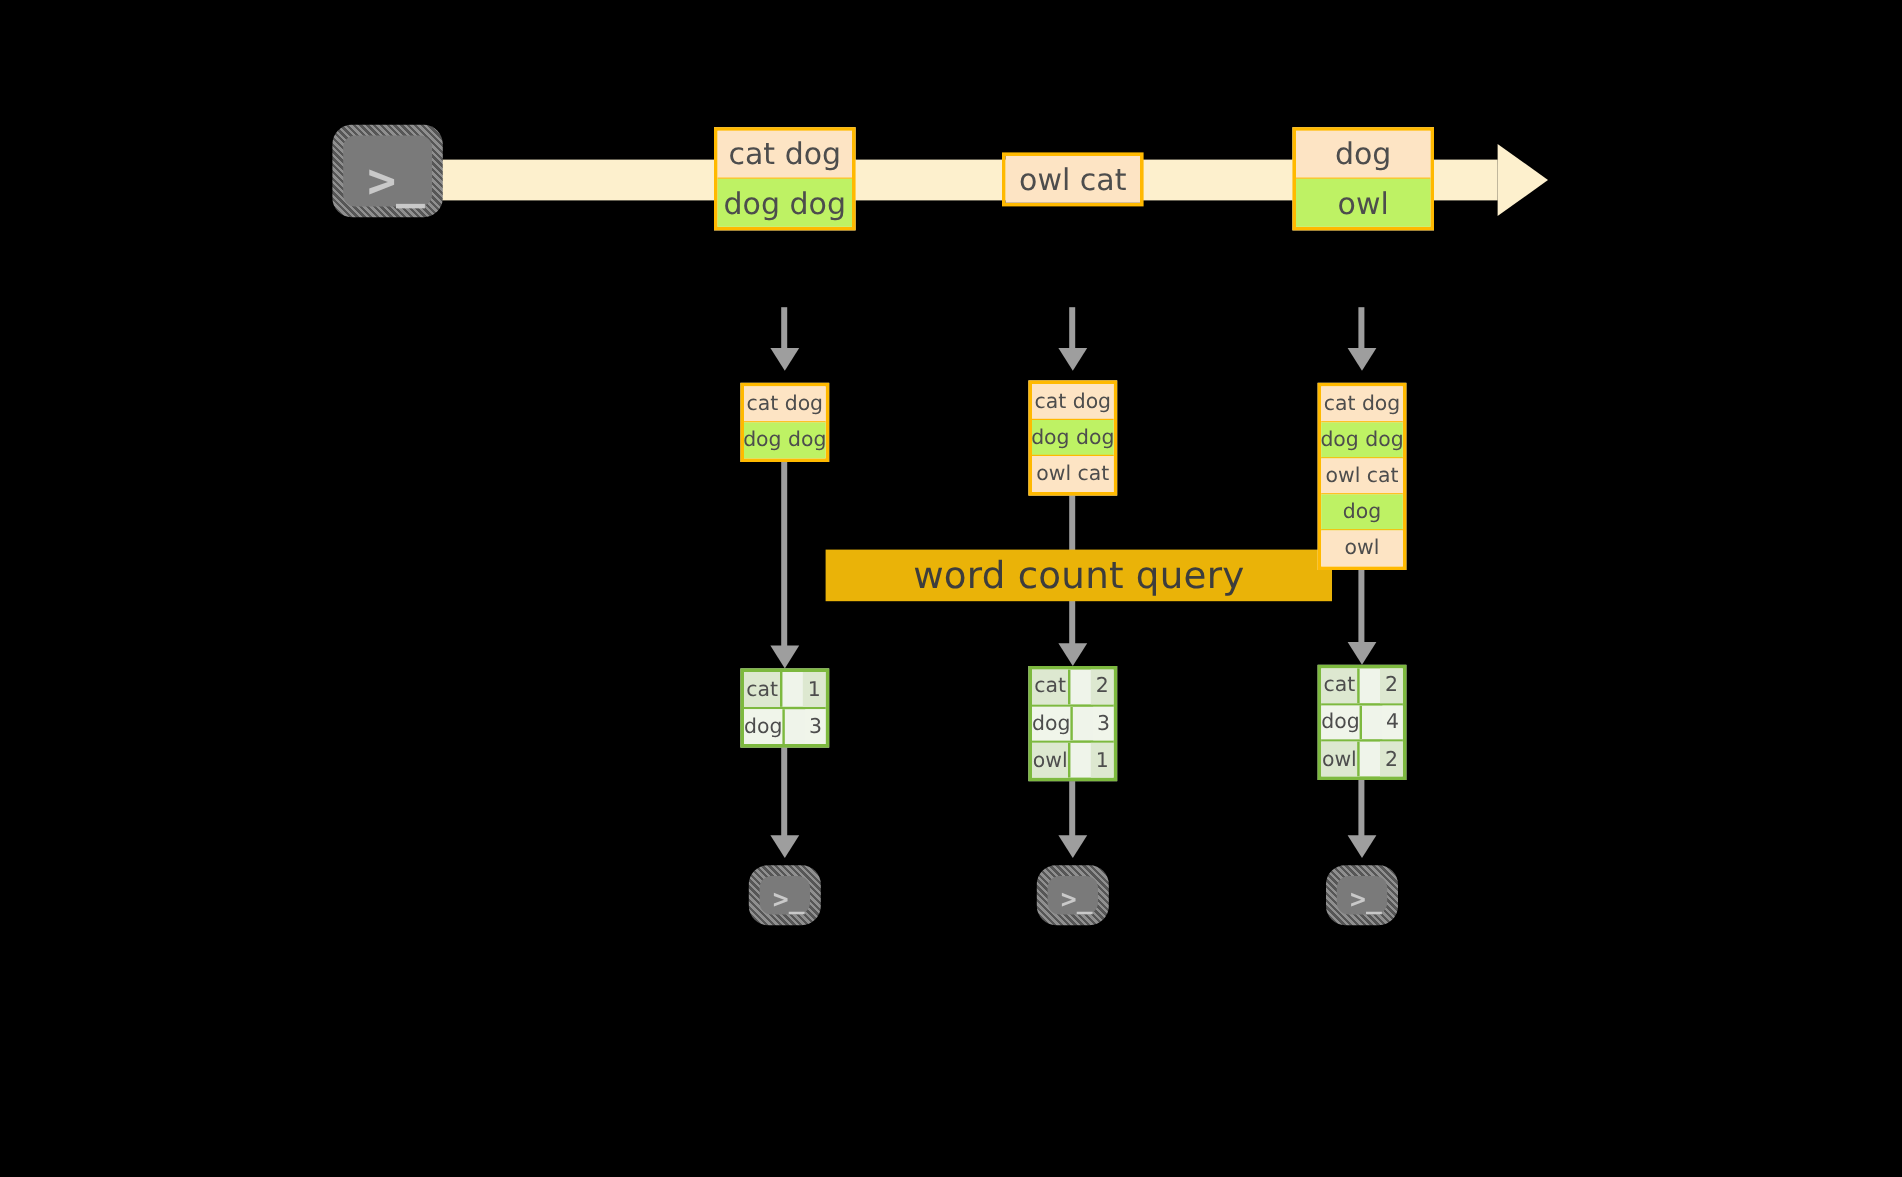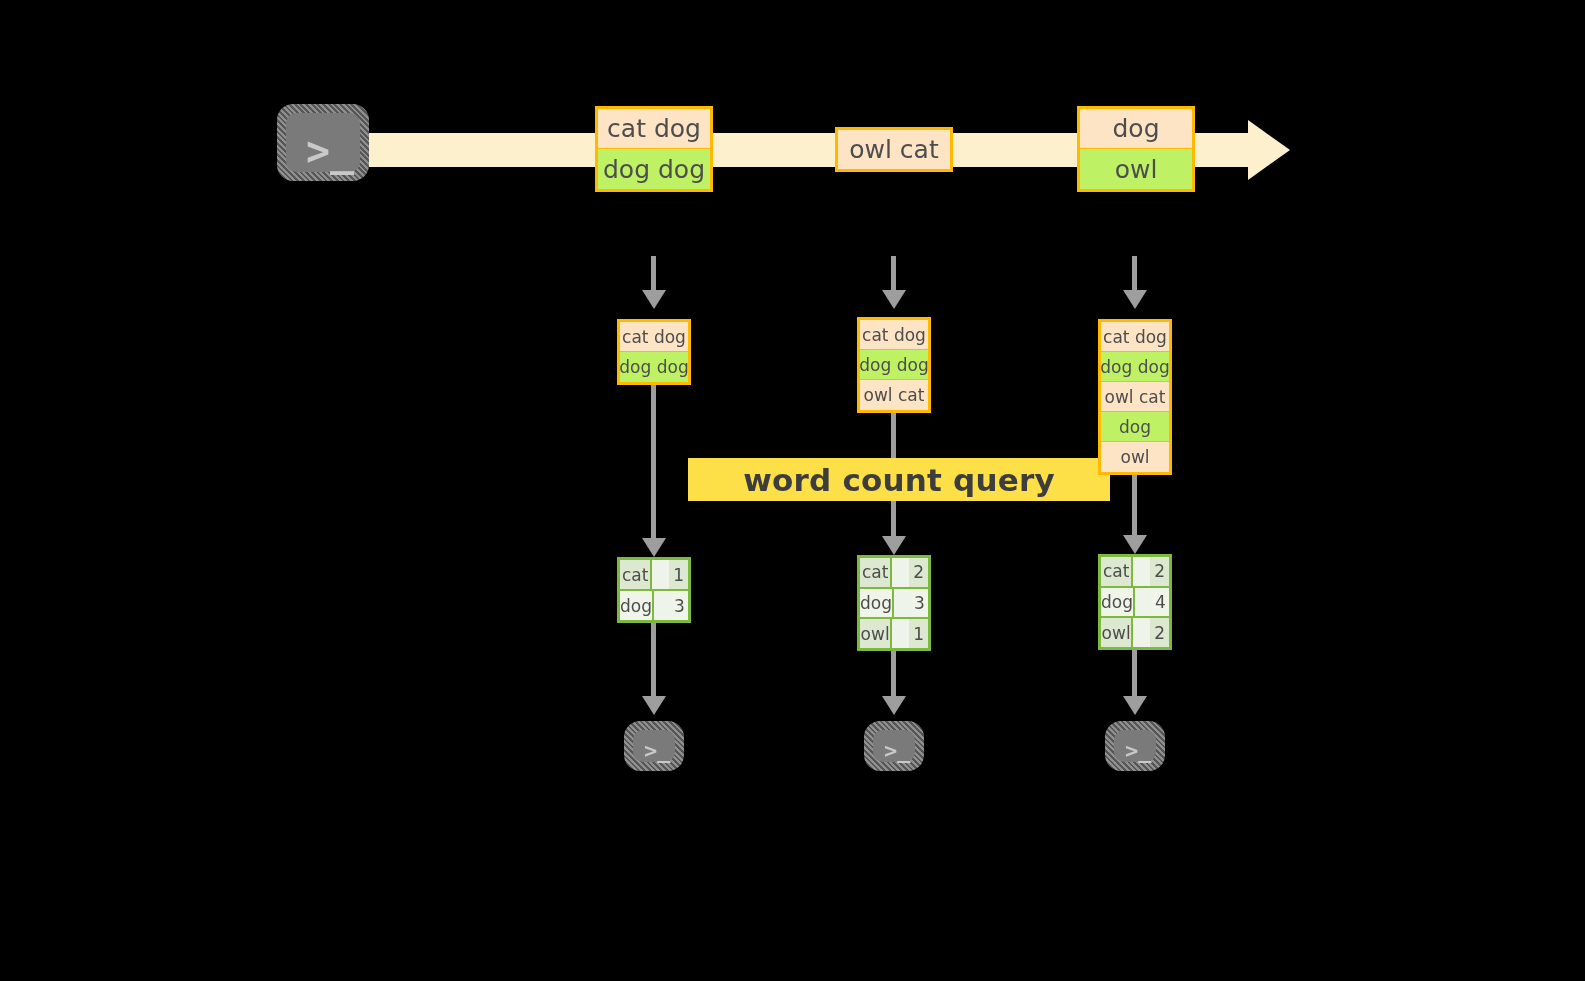--- a/index.html
+++ b/index.html
@@ -159,26 +159,25 @@
     height: 0;
     border-left: 12px solid transparent;
     border-right: 12px solid transparent;
     border-top: 19px solid #9E9E9E;
     z-index: 3;
   }
 
   
   .query-band {
     position: absolute;
-    background: #fde047;
+    background: #eab308;
     display: flex;
     align-items: center;
     justify-content: center;
     z-index: 4;
-    font-weight: bold;
   }
   .query-band span {
     font-size: 31px;
     color: #3d3d3d;
     letter-spacing: 0.2px;
   }
 </style>
 </head>
 <body>
 

